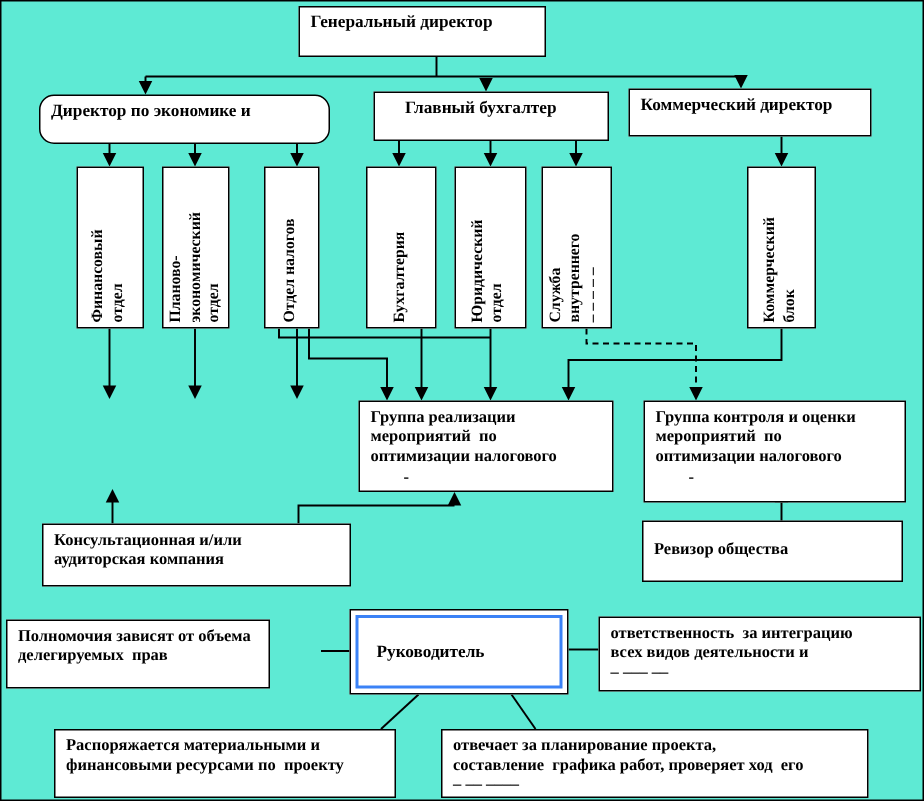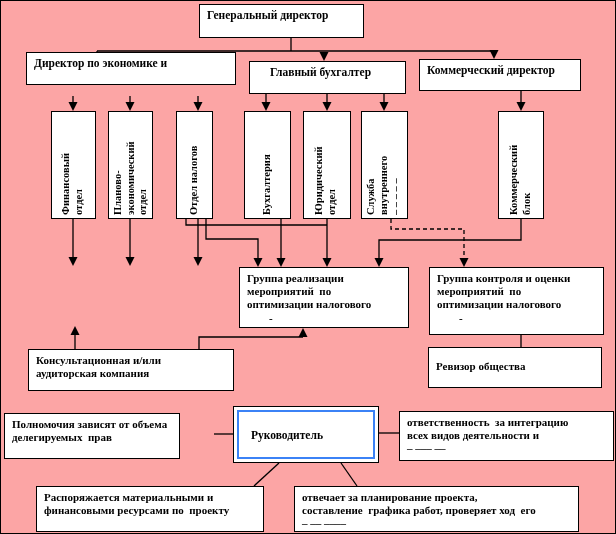--- a/index.html
+++ b/index.html
@@ -1,18 +1,18 @@
 <!DOCTYPE html>
 <html><head>
 <meta charset="utf-8">
 <style>
   html,body{margin:0;padding:0;background:#ffffff;}
   .canvas{
     position:relative;width:616px;height:534px;
-    background:#fca5a5;border:1px solid #000;box-sizing:border-box;
+    background:#5eead4;border:1px solid #000;box-sizing:border-box;
     font-family:"Liberation Serif",serif;color:#000;overflow:hidden;
   }
   .edges{position:absolute;left:0;top:0;z-index:1;}
   .edges line,.edges polyline{stroke:#000;stroke-width:1.3;fill:none;}
   .edges polyline.dash,.edges line.dash{stroke-dasharray:4 3;}
   .edges polygon{fill:#000;stroke:none;}
   .box{
     position:absolute;background:#fff;border:1.5px solid #000;
     box-sizing:border-box;font-weight:bold;z-index:2;
   }
@@ -116,21 +116,21 @@
     <g>
       <line x1="213" y1="433" x2="232" y2="433"></line>
       <line x1="378" y1="432" x2="398" y2="432"></line>
       <line x1="278" y1="462" x2="253" y2="485"></line>
       <line x1="340" y1="462" x2="356" y2="485"></line>
     </g>
   </svg>
 
   <div class="box htxt hdr" style="left:198px;top:3px;width:165px;height:34px;">Генеральный директор</div>
 
-  <div class="box htxt hdr" style="left:25px;top:51px;width:210px;height:33px;">Директор по экономике и</div>
+  <div class="box htxt hdr" style="left:25px;top:62px;width:194px;height:33px;border-radius:10px;">Директор по экономике и</div>
   <div class="box htxt hdr" style="left:248px;top:60px;width:157px;height:33px;padding-left:20px;">Главный бухгалтер</div>
   <div class="box htxt hdr" style="left:418px;top:58px;width:162px;height:32px;">Коммерческий директор</div>
 
   <div class="box vbox" style="left:50px;top:110px;width:45px;height:108px;">
     <div class="vtext" style="left:8px;">Финансовый
 отдел</div>
   </div>
   <div class="box vbox" style="left:107px;top:110px;width:45px;height:108px;">
     <div class="vtext" style="left:3px;">Планово-
 экономический

